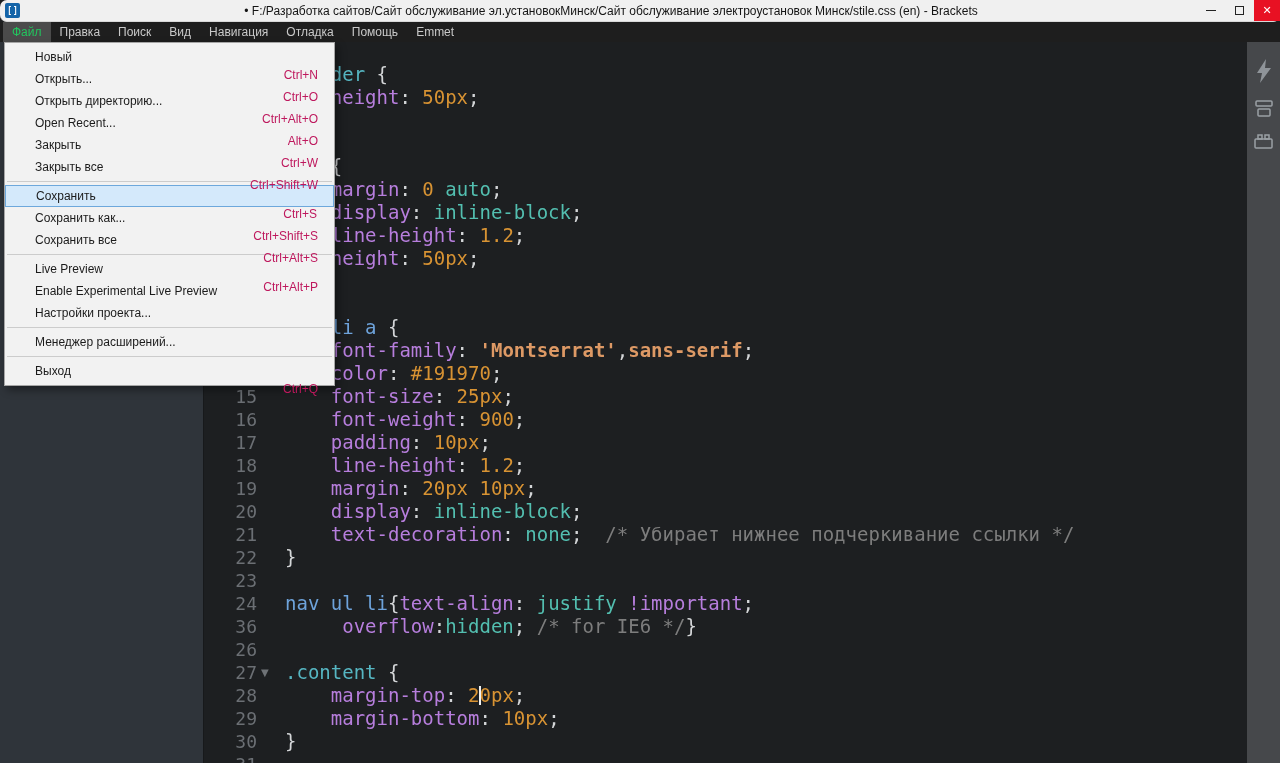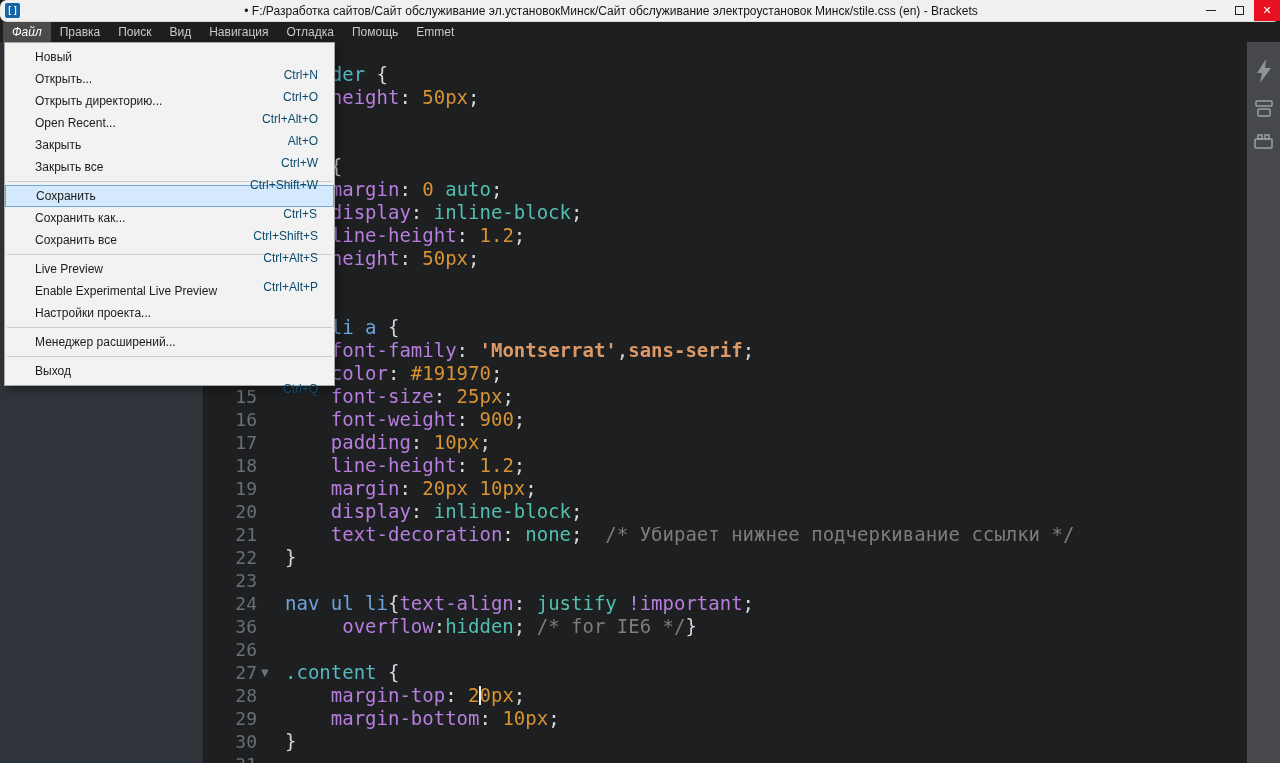--- a/index.html
+++ b/index.html
@@ -17,21 +17,21 @@
   .title { flex: 1; text-align: center; font-size: 12px; color: #141414; white-space: nowrap; overflow: hidden; }
   .win-controls { display: flex; height: 100%; flex: none; }
   .win-btn { width: 29px; height: 100%; display: flex; align-items: center; justify-content: center; }
   .glyph-min { width: 10px; height: 1px; background: #222; display: block; }
   .glyph-max { width: 9px; height: 9px; border: 1px solid #222; display: block; }
   .win-btn.close { width: 26px; background: var(--close_button_bg); color: #fff; font-size: 11px; }
 
   
   .menubar { height: 20px; background: var(--menu_bar_bg); display: flex; align-items: stretch; padding-left: 3px; }
   .mb-item { padding: 0 9px; font-size: 12px; color: #c9c9c9; display: flex; align-items: center; }
-  .mb-item.active { background: #4b4b4b; color: #ffffff; font-style: italic; }
+  .mb-item.active { background: #4b4b4b; color: #22c55e; }
 
   
   .main { position: absolute; top: 42px; left: 0; right: 0; bottom: 0; display: flex; }
   .sidebar { width: 204px; flex: none; background: var(--sidebar_bg); border-right: 1px solid #17191b; }
   .editor { flex: 1; background: var(--editor_bg); overflow: hidden; padding-top: 21px; position: relative; }
   .line { display: flex; height: 23px; line-height: 23px; position: relative;
     font-family: "DejaVu Sans Mono", monospace; font-size: 19px; }
   .ln { width: 53px; flex: none; text-align: right; font-size: 18px; color: var(--syntax-line_number); }
   .fold { position: absolute; left: 57px; top: 0; line-height: 23px; font-size: 10px; color: #6e7276;
     font-family: "DejaVu Sans", sans-serif; }
@@ -54,21 +54,21 @@
     align-items: center; padding-top: 16px; gap: 15px; }
   .tb-icon { display: block; line-height: 0; }
 
   
   .dropdown { position: absolute; left: 4px; top: 42px; width: 331px; z-index: 20;
     background: #f2f2f2; border: 1px solid #a6a6a6; box-shadow: 3px 4px 8px rgba(0,0,0,0.4);
     padding: 3px 0; }
   .dd-item { height: 22px; display: flex; align-items: center; justify-content: space-between;
     padding: 0 16px 0 30px; font-size: 12px; color: #1b1b1b; }
   .dd-item.hl { background: var(--menu_highlight_bg); border: 1px solid var(--menu_highlight_border); }
-  .dd-key { color: #0c4a6e; margin-top: 36px; }
+  .dd-key { color: #be185d; margin-top: 36px; }
   .dd-sep { height: 1px; background: #cccccc; margin: 3px 2px; }
 </style>
 </head>
 <body>
 
 <div class="titlebar">
   <span class="app-icon">
     <svg width="11" height="11" viewBox="0 0 14 14">
         <path d="M5 2 H3 V12 H5 M9 2 H11 V12 H9" stroke="#ffffff" stroke-width="1.4" fill="none"></path>
       </svg>

